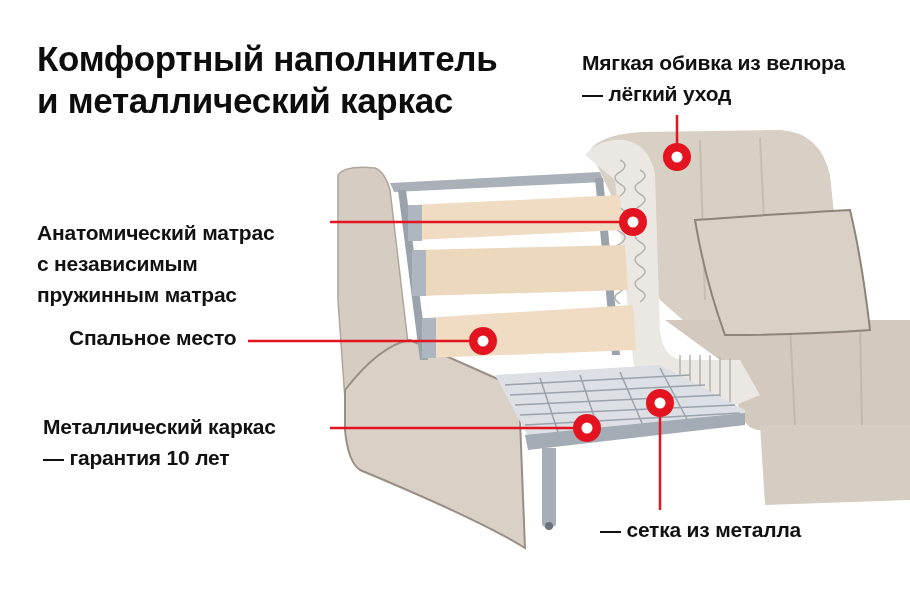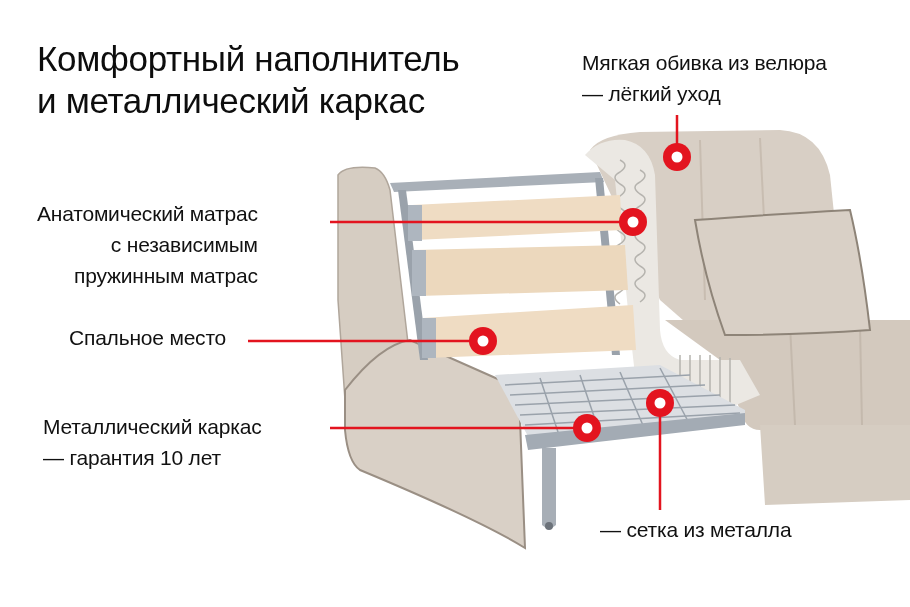--- a/index.html
+++ b/index.html
@@ -1,20 +1,20 @@
 <!DOCTYPE html>
 <html><head>
 <meta charset="utf-8">
 <style>
   html, body { margin: 0; padding: 0; background: #ffffff; }
   body { width: 910px; height: 607px; position: relative; overflow: hidden;
          font-family: "Liberation Sans", "DejaVu Sans", sans-serif; color: #111; }
-  .title { position: absolute; left: 37px; top: 38px; font-size: 35px; font-weight: 400;
+  .title { position: absolute; left: 37px; top: 38px; font-size: 35px; font-weight: 700;
            line-height: 42px; letter-spacing: -0.3px; color: #0d0d0d; }
-  .lbl { position: absolute; font-size: 21px; font-weight: 400; line-height: 31px; color: #111;
+  .lbl { position: absolute; font-size: 21px; font-weight: 700; line-height: 31px; color: #111;
          letter-spacing: -0.2px; white-space: nowrap; }
   .lbl div { display: block; }
   svg.art { position: absolute; left: 0; top: 0; }
 </style>
 </head>
 <body>
 
 <svg class="art" width="910" height="607" viewBox="0 0 910 607">
 
   <g>
@@ -116,21 +116,21 @@
 <div class="title">
   <div>Комфортный наполнитель</div>
   <div>и металлический каркас</div>
 </div>
 
 <div class="lbl" style="left:582px; top:47px;">
   <div>Мягкая обивка из велюра</div>
   <div>— лёгкий уход</div>
 </div>
 
-<div class="lbl" style="left:37px; top:198px;text-align:right;">
+<div class="lbl" style="left:37px; top:217px;">
   <div>Анатомический матрас</div>
   <div>с независимым</div>
   <div>пружинным матрас</div>
 </div>
 
 <div class="lbl" style="left:37px; top:322px;margin-left:32px;">
   <div>Спальное место</div>
 </div>
 
 <div class="lbl" style="left:37px; top:411px;margin-left:6px;">

